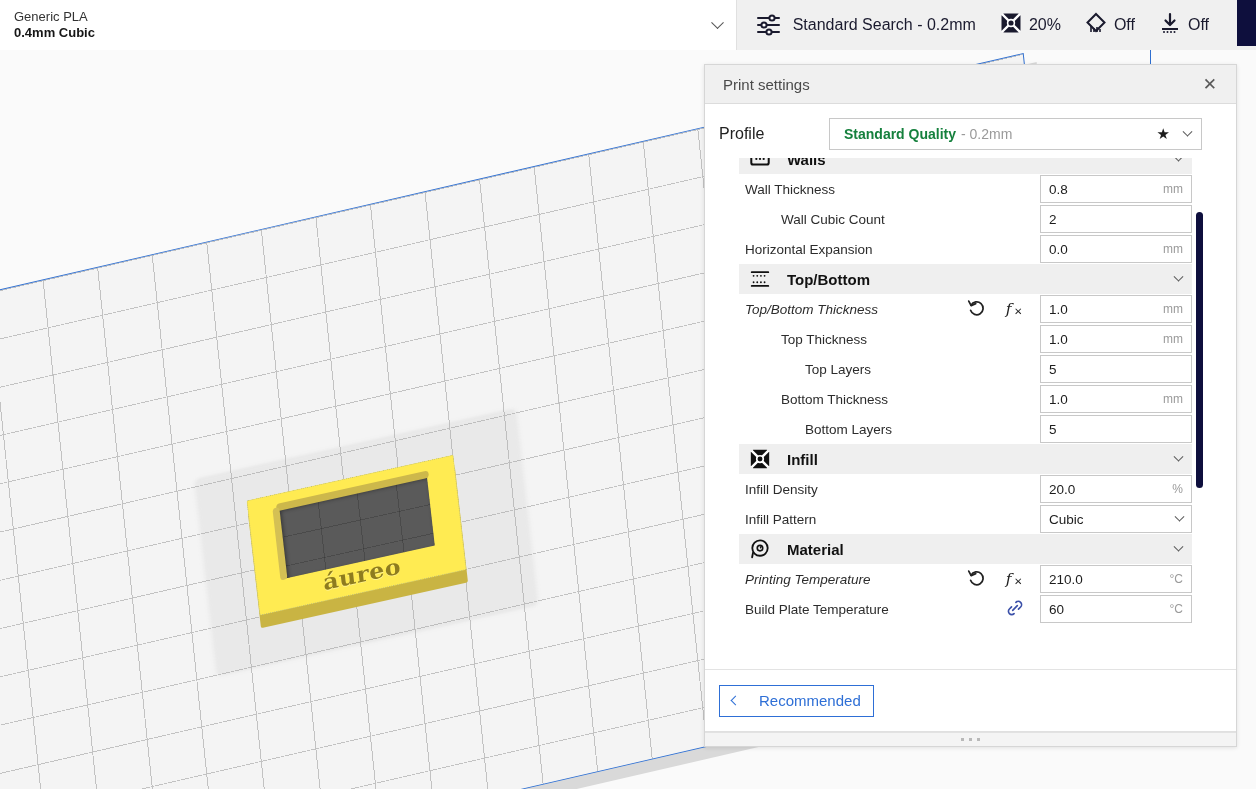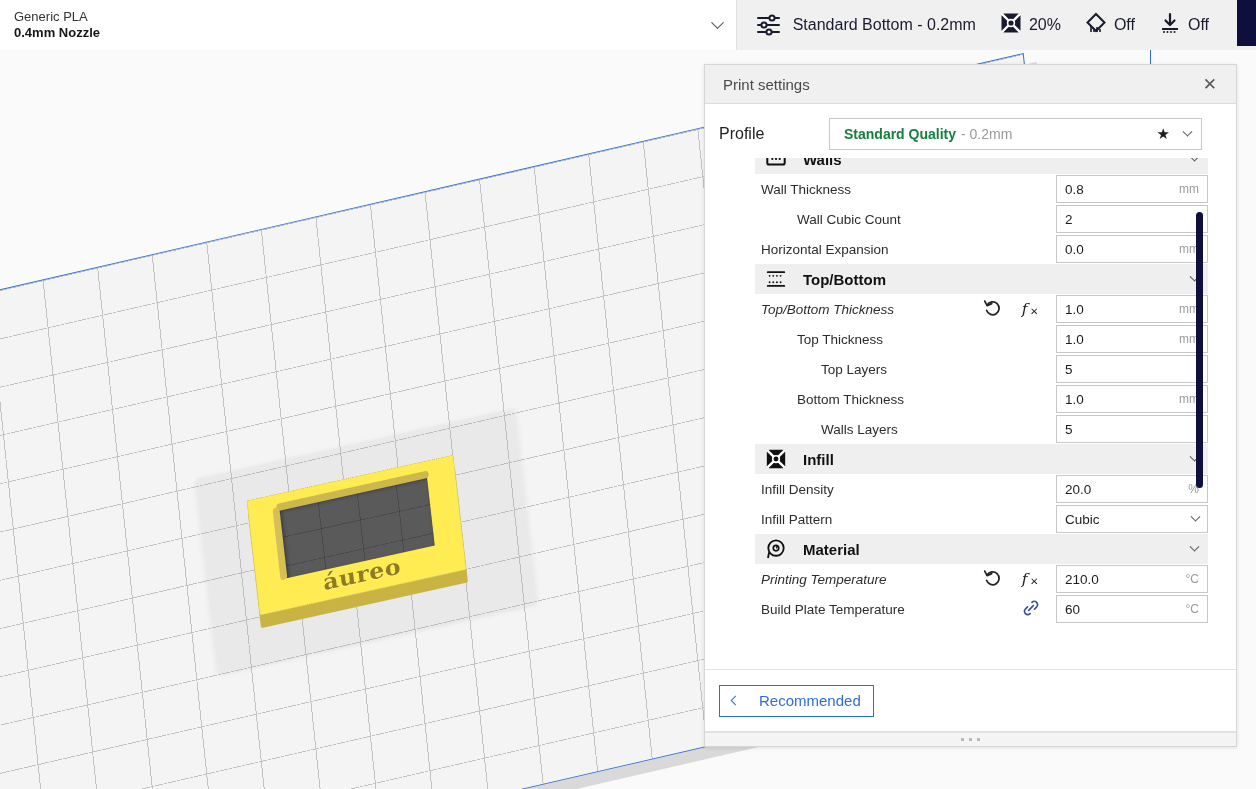--- a/index.html
+++ b/index.html
@@ -206,21 +206,21 @@
   #hamburger { display: flex; flex-direction: column; gap: 3px; cursor: pointer; }
   #hamburger span { display: block; width: 23px; height: 3px; background: #555; }
 
   
   #list-wrap {
     flex: 1; position: relative;
     overflow: hidden;
     border-bottom: 1px solid #e3e3e3;
   }
   #list {
-    position: absolute; left: 16px; top: 0;
+    position: absolute; left: 0; top: 0;
     width: 487px;
     padding-left: 34px;
   }
   .sec-head {
     height: 30px; background: #efefef;
     display: flex; align-items: center;
     padding: 0 10px 0 8px; gap: 14px;
     cursor: pointer;
   }
   .sec-head .sec-title {
@@ -310,41 +310,41 @@
         <div class="model-label">áureo</div>
       </div>
     </div>
   </div>
 
   <div id="topbar">
 
     <div id="material-btn">
       <div class="lines">
         <div class="l1">Generic PLA</div>
-        <div class="l2">0.4mm Nozzle</div>
+        <div class="l2">0.4mm Cubic</div>
       </div>
       <span class="chev"></span>
     </div>
 
     <div id="settings-btn">
       <span class="pill-item">
         <svg width="28" height="26" viewBox="0 0 28 26">
           <g stroke="#1a1a2e" stroke-width="2" stroke-linecap="round">
             <line x1="3" y1="6" x2="24" y2="6"></line>
             <line x1="3" y1="13" x2="24" y2="13"></line>
             <line x1="3" y1="20" x2="24" y2="20"></line>
           </g>
           <g fill="#fff" stroke="#1a1a2e" stroke-width="2">
             <circle cx="17" cy="6" r="2.6"></circle>
             <circle cx="9" cy="13" r="2.6"></circle>
             <circle cx="14" cy="20" r="2.6"></circle>
           </g>
         </svg>
       </span>
-      <span class="pill-text">Standard Bottom - 0.2mm</span>
+      <span class="pill-text">Standard Search - 0.2mm</span>
 
       <span class="pill-item" style="margin-left:14px;">
         <span>
           <svg width="22" height="22" viewBox="0 0 22 22">
             <rect x="1.5" y="1.5" width="19" height="19" rx="3" fill="#1a1a2e"></rect>
             <path d="M2 2 L20 20 M20 2 L2 20" stroke="#fff" stroke-width="2.4"></path>
             <circle cx="11" cy="11" r="3.4" fill="#1a1a2e" stroke="#fff" stroke-width="1.6"></circle>
           </svg>
         </span>
         <span class="pill-text">20%</span>
@@ -493,21 +493,21 @@
             </div>
           </div>
           <div class="row">
             <span class="row-label ind1">Bottom Thickness</span>
             <div class="field">
               <span class="val">1.0</span>
               <span class="unit">mm</span>
             </div>
           </div>
           <div class="row">
-            <span class="row-label ind2">Walls Layers</span>
+            <span class="row-label ind2">Bottom Layers</span>
             <div class="field">
               <span class="val">5</span>
             </div>
           </div>
           <div class="sec-head">
             <span class="sec-icon">
               <svg viewBox="0 0 24 24" width="22" height="22">
                 <rect x="2" y="2" width="20" height="20" rx="3" fill="#111"></rect>
                 <path d="M2.5 2.5 L21.5 21.5 M21.5 2.5 L2.5 21.5" stroke="#fff" stroke-width="2.6"></path>
                 <circle cx="12" cy="12" r="3.6" fill="#111" stroke="#fff" stroke-width="1.8"></circle>

